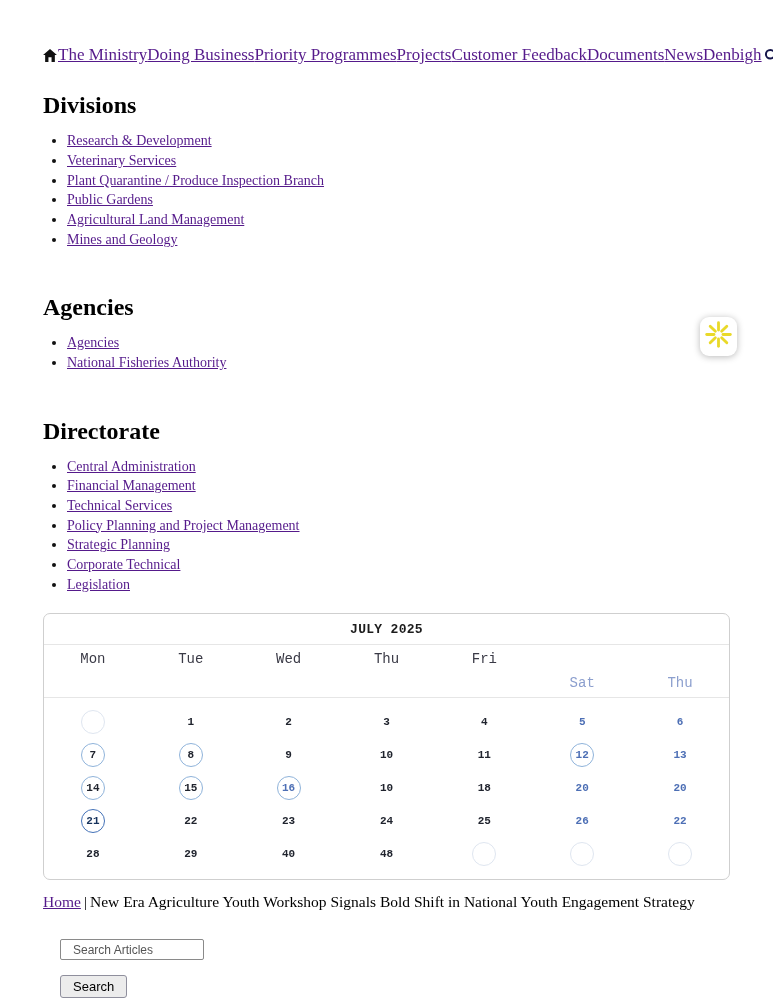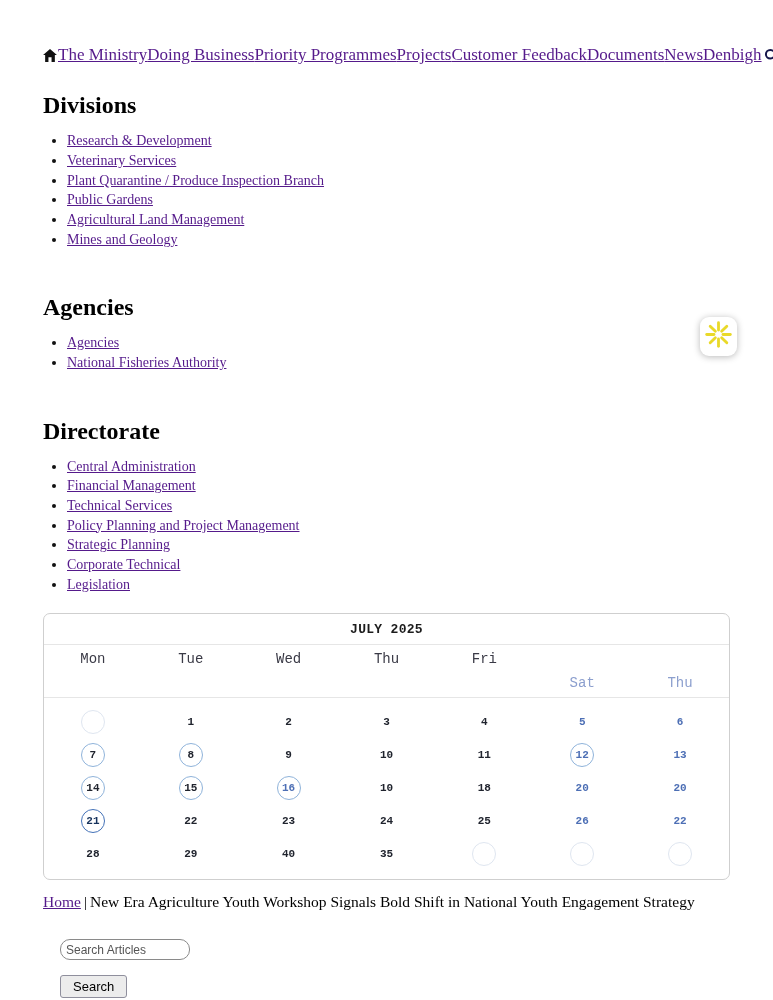--- a/index.html
+++ b/index.html
@@ -48,22 +48,22 @@
   .cal-day.ring-faint{border-color:var(--ring-faint);}
 
   
   .breadcrumb{margin-top:13px;font-size:15.5px;color:#000;}
   .breadcrumb a{color:var(--link);text-decoration:underline;}
   .breadcrumb .sep{margin:0 3px;}
 
   
   .article-search{margin:28px 0 0 17px;font-family:"Liberation Sans",sans-serif;}
   .article-search input{
-    width:118px;height:17px;border:1px solid #8a8a8a;border-radius:10px;
-    font-size:12px;padding:1px 5px;color:#444;font-family:"Liberation Sans",sans-serif;
+    width:118px;height:17px;border:1px solid #8a8a8a;border-radius:2px;
+    font-size:12px;padding:1px 12px;color:#444;font-family:"Liberation Sans",sans-serif;
   }
   .article-search input::placeholder{color:#555;opacity:1;}
   .article-search button{
     display:block;margin-top:15px;padding:3px 12px;font-size:13px;color:#000;
     background:#ececec;border:1px solid #8f8f9d;border-radius:3px;
     font-family:"Liberation Sans",sans-serif;cursor:pointer;
   }
 
   
   .a11y-widget{
@@ -212,21 +212,21 @@
         <div class="cal-cell">
           <div class="cal-day">28</div>
         </div>
         <div class="cal-cell">
           <div class="cal-day">29</div>
         </div>
         <div class="cal-cell">
           <div class="cal-day">40</div>
         </div>
         <div class="cal-cell">
-          <div class="cal-day">35</div>
+          <div class="cal-day">48</div>
         </div>
         <div class="cal-cell">
           <div class="cal-day ring-faint"></div>
         </div>
         <div class="cal-cell">
           <div class="cal-day ring-faint"></div>
         </div>
         <div class="cal-cell">
           <div class="cal-day ring-faint"></div>
         </div>

